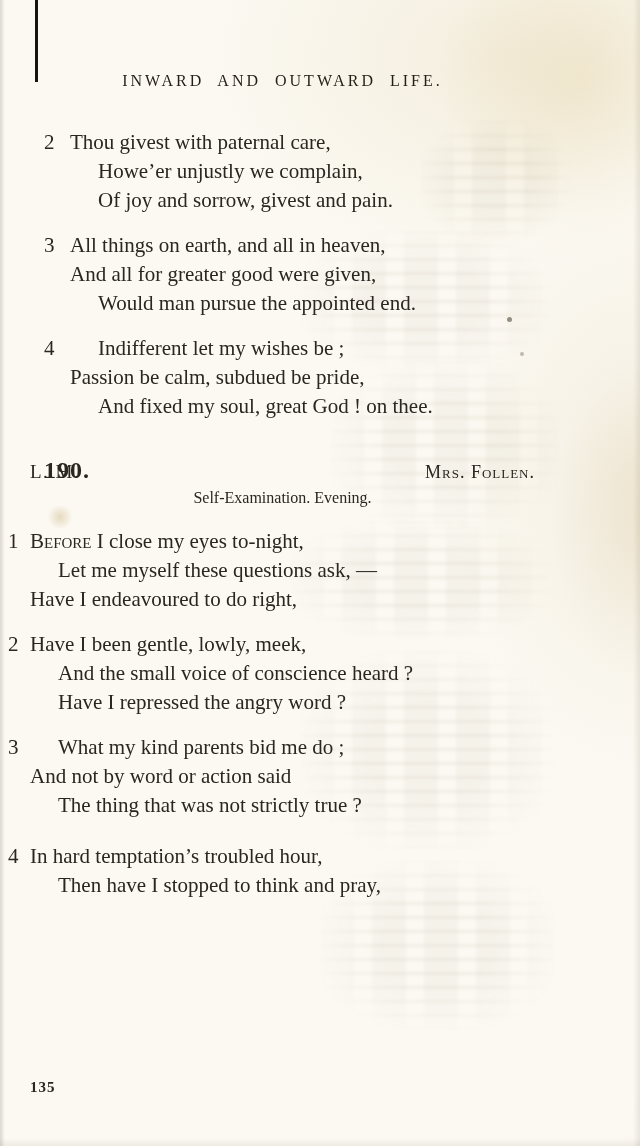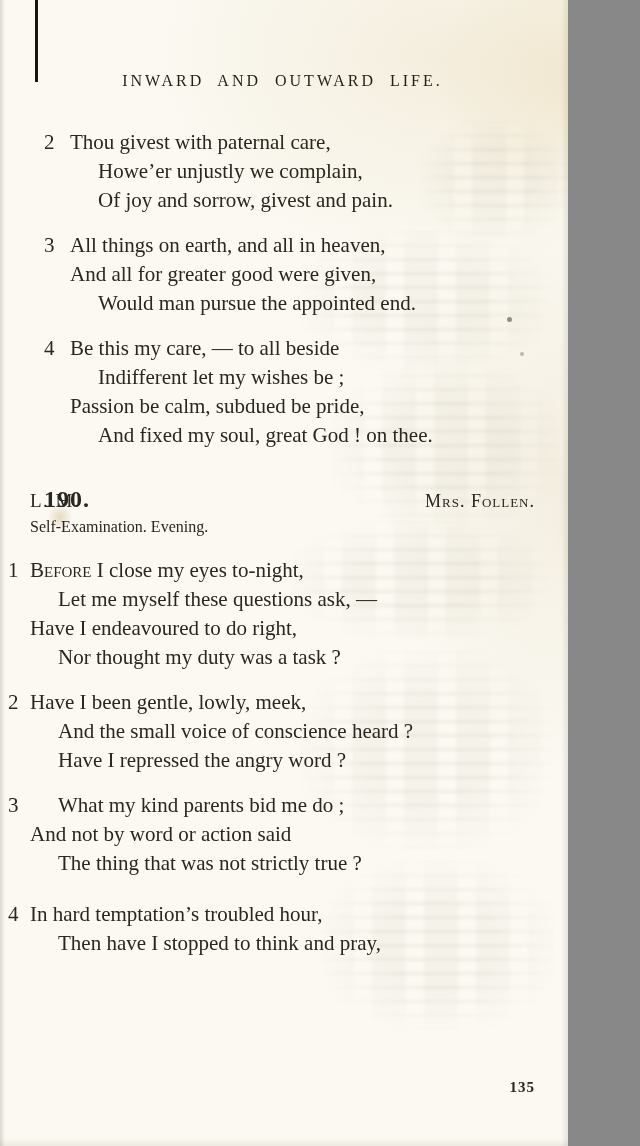--- a/index.html
+++ b/index.html
@@ -2,21 +2,21 @@
 <html><head>
 <meta charset="utf-8">
 <style>
   html, body {
     margin: 0;
     padding: 0;
     background: #888;
   }
   .page {
     position: relative;
-    width: 568px;
+    width: 640px;
     height: 1146px;
     overflow: hidden;
     font-family: "Liberation Serif", "DejaVu Serif", serif;
     color: #2a2620;
     background-image:
       linear-gradient(90deg, rgba(105,95,80,0.22) 0px, rgba(105,95,80,0) 5px),
       linear-gradient(270deg, rgba(120,108,88,0.14) 0px, rgba(120,108,88,0) 7px),
       linear-gradient(0deg, rgba(120,108,88,0.10) 0px, rgba(120,108,88,0) 8px),
       radial-gradient(ellipse 420px 300px at 78% 5%, rgba(198,164,84,0.13), transparent 70%),
       radial-gradient(ellipse 260px 420px at 99% 42%, rgba(186,152,86,0.11), transparent 70%),
@@ -89,31 +89,32 @@
   }
   .hymn-author {
     position: absolute;
     right: 0;
     top: 5px;
     font-size: 18px;
     font-variant: small-caps;
     letter-spacing: 1px;
   }
   .hymn-subtitle {
+    text-align: center;
     font-size: 16px;
     margin-bottom: 20px;
     color: #2a2620;
   }
   .verse.gap { margin-top: 22px; }
   .page-number {
     position: absolute;
     left: 30px;
     width: 505px;
     bottom: 50px;
-    text-align: right;
+    text-align: left;
     font-size: 15px;
     font-weight: bold;
     letter-spacing: 1px;
   }
   
   .ghost {
     position: absolute;
     pointer-events: none;
     opacity: 0.5;
     filter: blur(1.6px);
@@ -183,21 +184,20 @@
 
       <div class="verse">
         <span class="vnum">3</span>
         <div class="line">All things on earth, and all in heaven,</div>
         <div class="line">And all for greater good were given,</div>
         <div class="line indent">Would man pursue the appointed end.</div>
       </div>
 
       <div class="verse">
         <span class="vnum">4</span>
-        <div class="line">Be this my care, — to all beside</div>
         <div class="line indent">Indifferent let my wishes be ;</div>
         <div class="line">Passion be calm, subdued be pride,</div>
         <div class="line indent">And fixed my soul, great God ! on thee.</div>
       </div>
 
     </section>
 
     <div class="hymn-head">
       <span class="hymn-number">190.</span>
       <span class="hymn-meter">L. M.</span>
@@ -206,21 +206,20 @@
 
     <div class="hymn-subtitle">Self-Examination.  Evening.</div>
 
     <section class="hymn-b">
 
       <div class="verse">
         <span class="vnum">1</span>
         <div class="line"><span class="smallcaps">Before</span> <span>I close my eyes to-night,</span></div>
         <div class="line indent">Let me myself these questions ask, —</div>
         <div class="line">Have I endeavoured to do right,</div>
-        <div class="line indent">Nor thought my duty was a task ?</div>
       </div>
 
       <div class="verse">
         <span class="vnum">2</span>
         <div class="line">Have I been gentle, lowly, meek,</div>
         <div class="line indent">And the small voice of conscience heard ?</div>
         <div class="line indent">Have I repressed the angry word ?</div>
       </div>
 
       <div class="verse">

